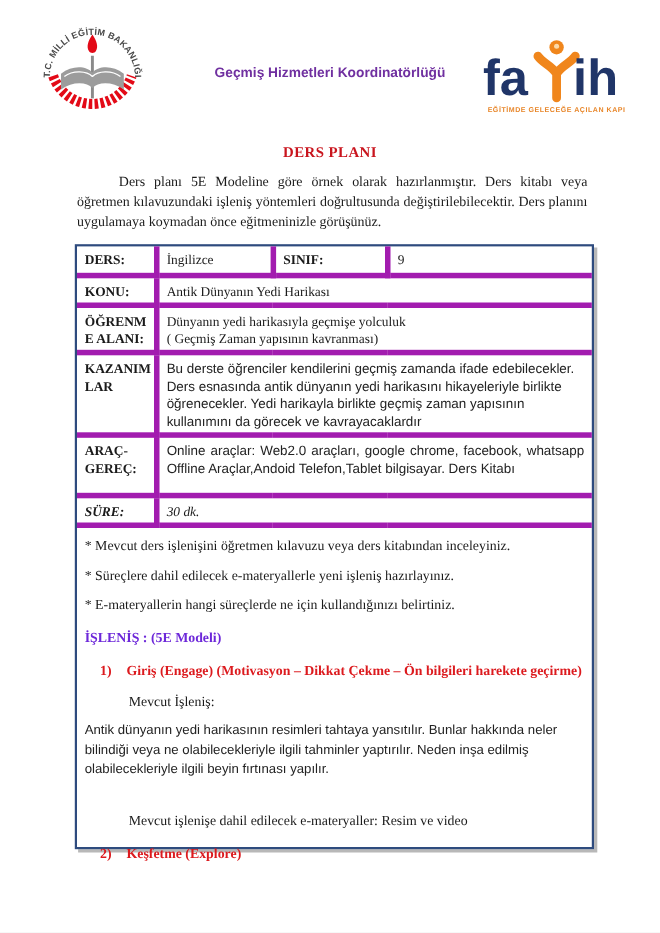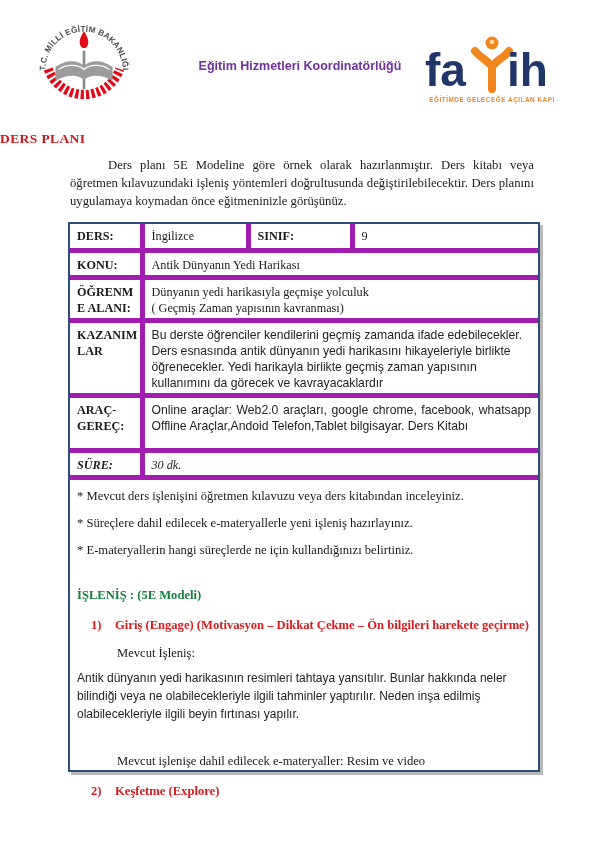--- a/index.html
+++ b/index.html
@@ -16,26 +16,26 @@
   
   .meb-logo { position: absolute; left: 33px; top: 16px; width: 102px; height: 102px; }
   .center-titles {
     position: absolute; left: 160px; right: 160px; top: 36px;
     text-align: center;
     font-family: "Liberation Sans", sans-serif;
     color: #7030A0;
   }
   .yegitek { font-size: 20px; font-weight: bold; letter-spacing: 0.5px; }
   .org-subtitle { margin-top: 23px; font-size: 12.5px; font-weight: bold; }
-  .fatih-logo { position: absolute; right: 39px; top: 32px; width: 138px; height: 76px; margin-left: 16px; }
+  .fatih-logo { position: absolute; right: 25px; top: 32px; width: 138px; height: 76px; margin-left: 16px; }
 
   
   .doc-title {
     position: absolute; top: 131px; left: 0; right: 0;
-    text-align: left;
+    text-align: center;
     color: #C9151E; font-weight: bold; font-size: 13.5px; letter-spacing: 0.4px;
   }
   .intro {
     position: absolute; top: 156px; left: 70px; width: 464px;
     font-size: 12.7px; line-height: 18px; text-indent: 38px; text-align: justify;
   }
 
   
   .main-box {
     position: absolute; left: 68px; top: 222px;
@@ -61,21 +61,21 @@
   .r2 td { height: 26px; }
   .r3 td { height: 40px; }
   .r4 td { height: 70px; }
   .r5 td { height: 55px; }
   .r6 td { height: 26px; font-style: italic; }
   .sans { font-family: "Liberation Sans", sans-serif; font-size: 11.6px; line-height: 17.5px; color: #222; }
   .stretch { text-align: justify; text-align-last: justify; }
 
   .box-body { padding: 8px 7px 0 7px; font-size: 12.6px; }
   .note { line-height: 17px; margin-bottom: 10px; font-family: Liberation Serif, serif; }
-  .islenis-heading { margin-top: 28px; font-weight: bold; color: #15803d; line-height: 17px; }
+  .islenis-heading { margin-top: 13px; font-weight: bold; color: #6d28d9; line-height: 17px; }
   .red-heading {
     margin-top: 13px; padding-left: 14px;
     color: #DC1A1E; font-weight: bold; line-height: 17px;
   }
   .red-heading .num { display: inline-block; width: 24px; }
   .current-label { margin-top: 11px; padding-left: 40px; line-height: 17px; }
   .engage-body {
     margin-top: 7px;
     font-family: "Liberation Sans", sans-serif;
     font-size: 12px; line-height: 18px; color: #222;
@@ -98,21 +98,21 @@
       </text>
       <path d="M 15,52 A 37,37 0 0 0 85,52" fill="none" stroke="#E30A17" stroke-width="9" stroke-dasharray="3.2,2.1"></path>
       <rect x="48.7" y="34" width="2.6" height="38" fill="#8a8a8a"></rect>
       <path d="M50,15 C46,21 44.5,26 47,30 C48.2,32 51.8,32 53,30 C55.5,26 54,21 50,15 Z" fill="#E30A17"></path>
       <path d="M22,50 C32,42 45,43 50,49 C55,43 68,42 78,50 L78,64 C68,57 55,57 50,63 C45,57 32,57 22,64 Z" fill="#9c9c9c"></path>
       <path d="M25,52.5 C33,46.5 45,47.5 50,52.5 M50,52.5 C55,47.5 67,46.5 75,52.5" stroke="#ffffff" stroke-width="1.3" fill="none"></path>
     </svg>
   </div>
 
   <div class="center-titles">
-    <div class="org-subtitle">Eğitim Hizmetleri Koordinatörlüğü</div>
+    <div class="org-subtitle">Geçmiş Hizmetleri Koordinatörlüğü</div>
   </div>
 
   <div class="fatih-logo">
     <svg viewBox="0 0 138 76" width="138" height="76">
       <text x="2" y="54" font-family="Liberation Sans, sans-serif" font-weight="bold" font-size="46" fill="#203568">fa</text>
       <circle cx="69" cy="11" r="6.5" fill="#F0861C"></circle>
       <circle cx="69" cy="10" r="2.3" fill="#FBD9A8"></circle>
       <path d="M69,57 L69,33 M69,35 C64,27 57,26 52,19 M69,35 C74,27 81,26 86,19" stroke="#F0861C" stroke-width="8" stroke-linecap="round" fill="none"></path>
       <text x="84" y="54" font-family="Liberation Sans, sans-serif" font-weight="bold" font-size="46" fill="#203568">ih</text>
       <text x="69" y="70" text-anchor="middle" font-family="Liberation Sans, sans-serif" font-weight="bold" font-size="6.4" fill="#E8872B" letter-spacing="0.5">EĞİTİMDE GELECEĞE AÇILAN KAPI</text>

